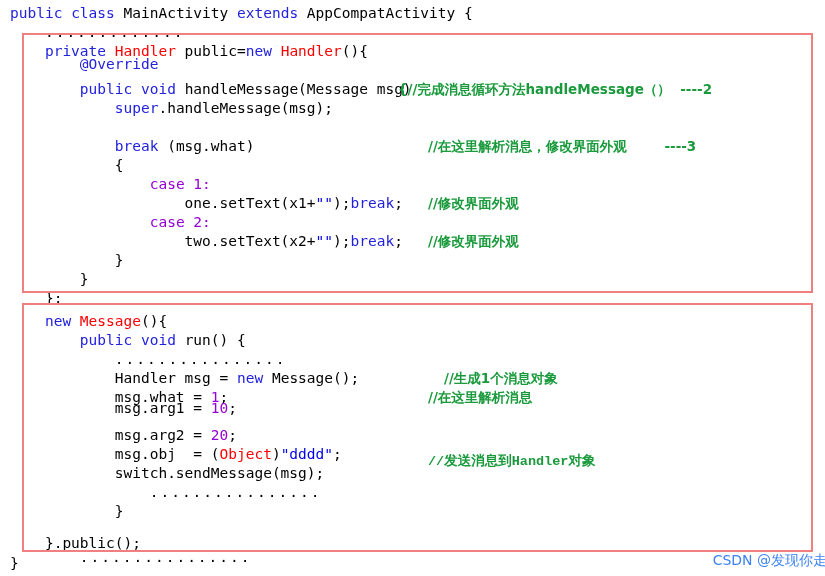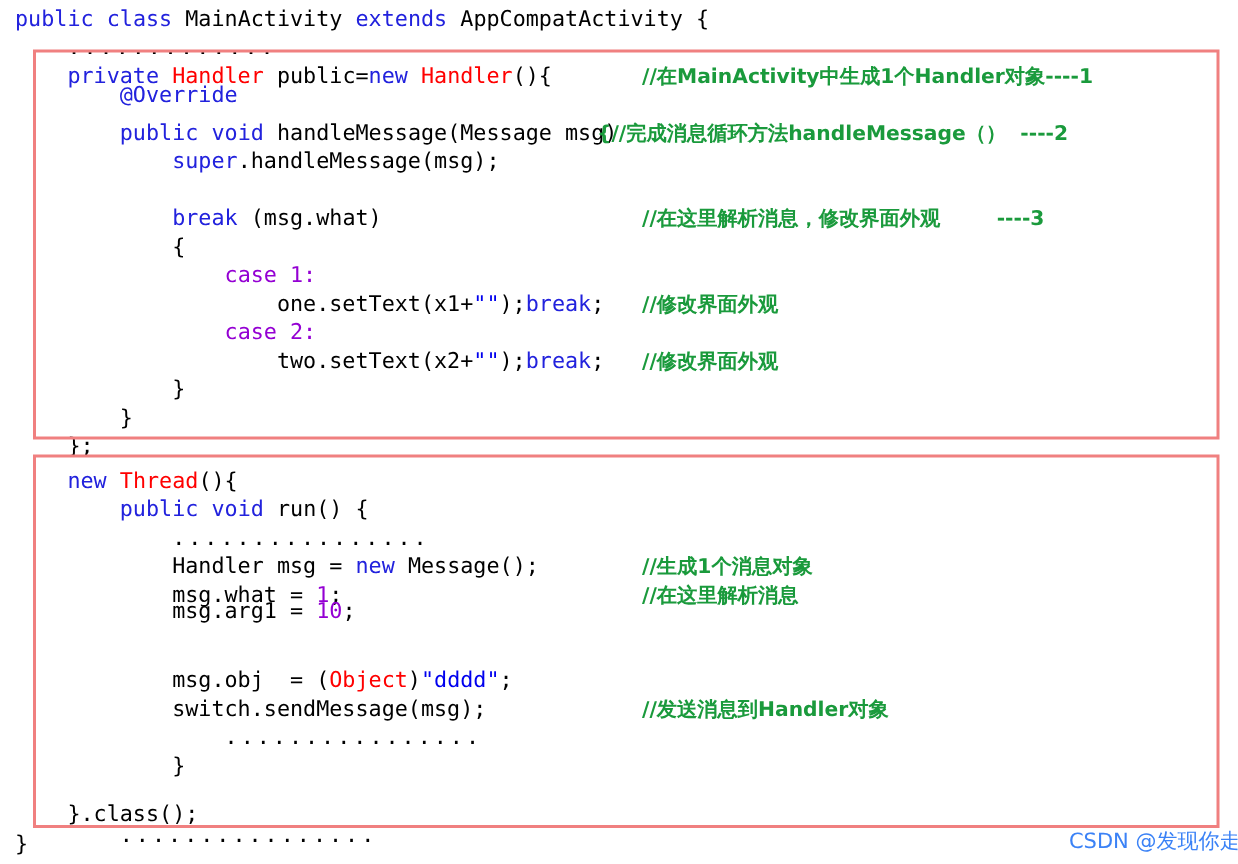--- a/index.html
+++ b/index.html
@@ -108,54 +108,54 @@
   <div class="line code" style="left:10px; top:213px;"><span class="pln">                </span><span class="cse">case</span> <span class="num">2</span><span class="cse">:</span></div>
 
   <div class="line code" style="left:10px; top:232px;"><span class="pln">                    two.setText(x2+</span><span class="str">""</span><span class="pln">);</span><span class="kw">break</span><span class="pln">;</span></div>
 
   <div class="line code" style="left:10px; top:251px;"><span class="pln">            }</span></div>
 
   <div class="line code" style="left:10px; top:270px;"><span class="pln">        }</span></div>
 
   <div class="line code" style="left:10px; top:289px;"><span class="pln">    };</span></div>
 
-  <div class="line code" style="left:10px; top:312px;"><span class="pln">    </span><span class="kw">new</span> <span class="typ">Thread</span><span class="pln">(){</span></div>
+  <div class="line code" style="left:10px; top:312px;"><span class="pln">    </span><span class="kw">new</span> <span class="typ">Message</span><span class="pln">(){</span></div>
 
   <div class="line code" style="left:10px; top:331px;"><span class="pln">        </span><span class="kw">public</span> <span class="kw">void</span> <span class="pln">run() {</span></div>
 
   <div class="line code" style="left:10px; top:350px;"><span class="pln">            </span><span class="dots">................</span></div>
 
   <div class="line code" style="left:10px; top:369px;"><span class="pln">            Handler msg = </span><span class="kw">new</span> <span class="pln">Message();</span></div>
 
   <div class="line code" style="left:10px; top:388px;"><span class="pln">            msg.what = </span><span class="num">1</span><span class="pln">;</span></div>
 
   <div class="line code" style="left:10px; top:399px;"><span class="pln">            msg.arg1 = </span><span class="num">10</span><span class="pln">;</span></div>
 
+  <div class="line code" style="left:10px; top:426px;"><span class="pln">            msg.arg2 = </span><span class="num">20</span><span class="pln">;</span></div>
 
   <div class="line code" style="left:10px; top:445px;"><span class="pln">            msg.obj  = (</span><span class="typ">Object</span><span class="pln">)</span><span class="str">"dddd"</span><span class="pln">;</span></div>
 
   <div class="line code" style="left:10px; top:464px;"><span class="pln">            switch.sendMessage(msg);</span></div>
 
   <div class="line code" style="left:10px; top:483px;"><span class="pln">                </span><span class="dots">................</span></div>
 
   <div class="line code" style="left:10px; top:502px;"><span class="pln">            }</span></div>
 
-  <div class="line code" style="left:10px; top:534px;"><span class="pln">    }.class();</span></div>
+  <div class="line code" style="left:10px; top:534px;"><span class="pln">    }.public();</span></div>
 
   <div class="line code" style="left:10px; top:548px;"><span class="pln">        </span><span class="dots">................</span></div>
 
   <div class="line code" style="left:10px; top:554px;"><span class="pln">}</span></div>
 
-  <div class="cmt" style="left:428px; top:42px;">//在MainActivity中生成1个Handler对象----1</div>
   <div class="cmt" style="left:398px; top:80px;">{//完成消息循环方法handleMessage（）  ----2</div>
   <div class="cmt" style="left:428px; top:137px;">//在这里解析消息，修改界面外观        ----3</div>
   <div class="cmt" style="left:428px; top:194px;">//修改界面外观</div>
   <div class="cmt" style="left:428px; top:232px;">//修改界面外观</div>
-  <div class="cmt" style="left:428px; top:369px;">//生成1个消息对象</div>
+  <div class="cmt" style="left:444px; top:369px;">//生成1个消息对象</div>
   <div class="cmt" style="left:428px; top:388px;">//在这里解析消息</div>
-  <div class="cmt" style="left:428px; top:464px;">//发送消息到Handler对象</div>
+  <div class="cmt" style="left:428px; top:452px;font-family:Liberation Mono, monospace;">//发送消息到Handler对象</div>
 
   <div class="hl-box" id="box-handler"></div>
   <div class="hl-box" id="box-thread"></div>
 
   <div id="watermark">CSDN @发现你走远了</div>
 
 </div>
 
 </body></html>

